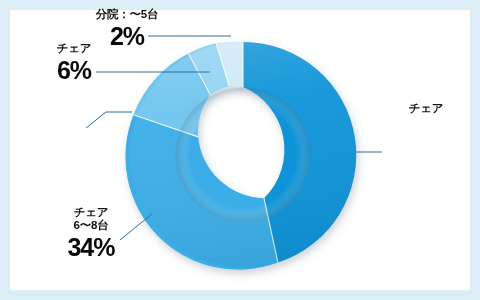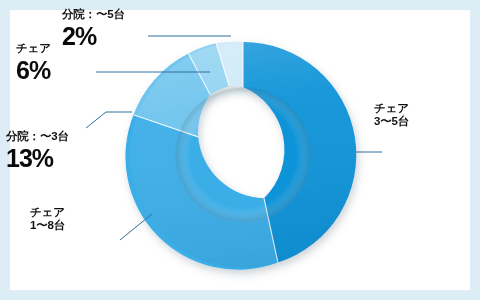--- a/index.html
+++ b/index.html
@@ -17,20 +17,21 @@
   }
   #stage{
     position:absolute;
     left:0;top:0;
     width:480px;height:300px;
   }
   svg{position:absolute;left:0;top:0;}
 
   .label{
     position:absolute;
+    text-align:center;
     color:#0f0f0f;
     line-height:1.12;
     white-space:nowrap;
   }
   .label .cat{
     font-size:11.5px;
     font-weight:700;
     letter-spacing:-0.2px;
     color:#111;
   }
@@ -122,28 +123,24 @@
   <div class="label" id="lbl-2">
     <div class="cat">分院：〜5台</div>
     <div class="pct">2%</div>
   </div>
 
   <div class="label" id="lbl-6">
     <div class="cat">チェア</div>
     <div class="pct">6%</div>
   </div>
 
-  <div class="label" id="lbl-13">
-    <div class="cat">分院：〜3台</div>
-    <div class="pct">13%</div>
-  </div>
 
   <div class="label" id="lbl-34">
     <div class="cat">チェア</div>
-    <div class="cat">1〜8台</div>
+    <div class="cat">6〜8台</div>
+    <div class="pct">34%</div>
   </div>
 
   <div class="label" id="lbl-45">
     <div class="cat">チェア</div>
-    <div class="cat">3〜5台</div>
   </div>
 
 </div>
 
 </body></html>

